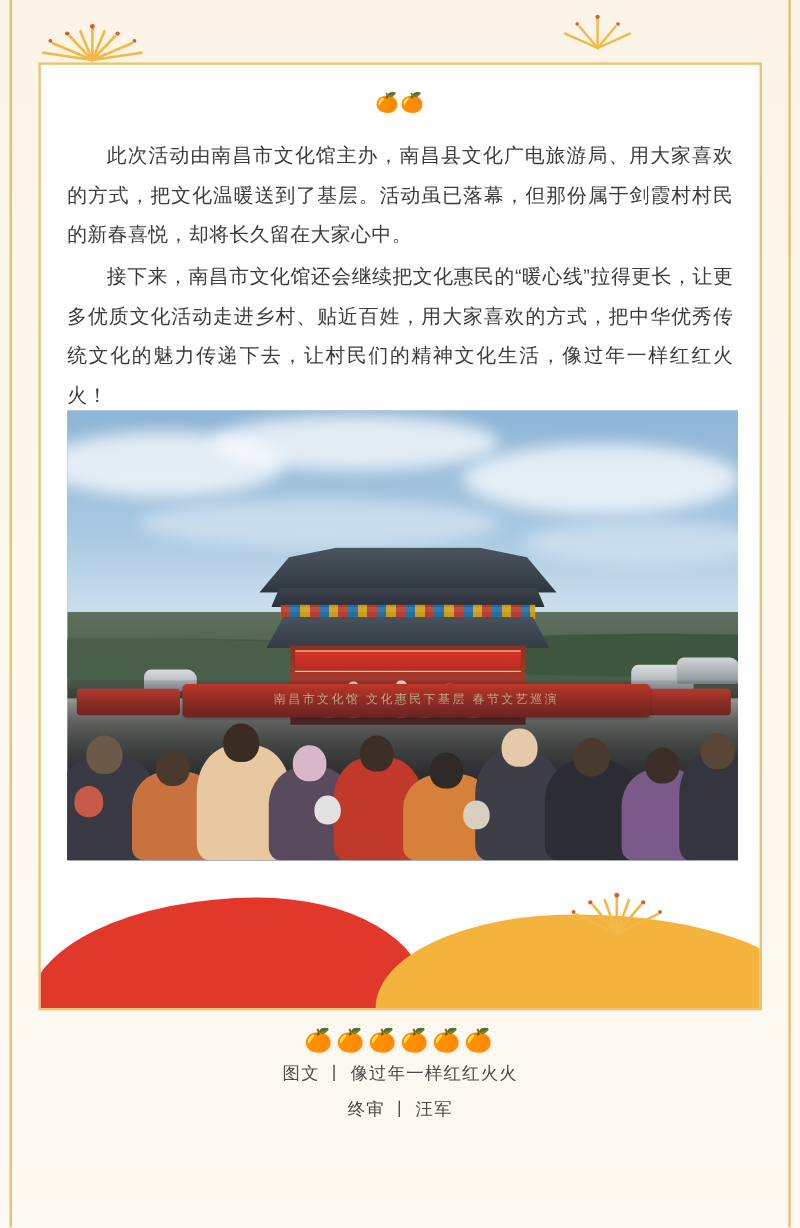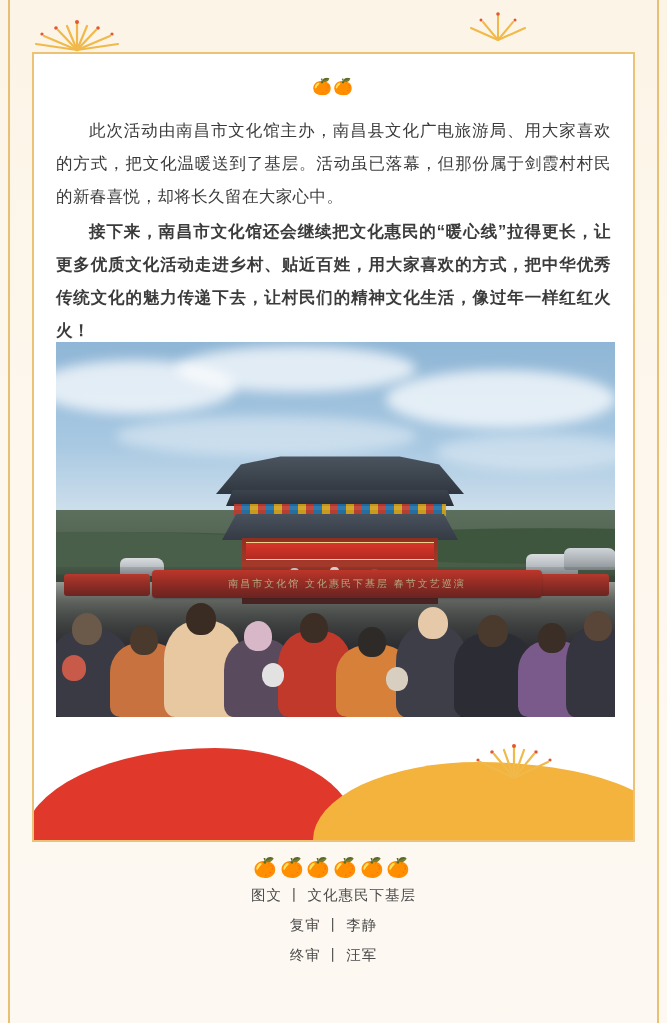--- a/index.html
+++ b/index.html
@@ -70,21 +70,21 @@
     font-size: 16.5px;
     line-height: 33px;
     color: #3b3b3b;
     text-align: justify;
     letter-spacing: 0.4px;
   }
   .body-text p {
     margin: 0 0 0 0;
     text-indent: 2em;
   }
-  .body-text p + p { margin-top: 2px; font-weight: bold; }
+  .body-text p + p { margin-top: 2px; }
 
   
   .photo-wrap {
     position: absolute;
     left: 22px;
     top: 288px;
     width: 559px;
     height: 375px;
     overflow: hidden;
     background: #9bb6cc;
@@ -440,26 +440,21 @@
       </div>
     </div>
   </div>
 
   <div class="footer">
     <div class="orange-row">🍊🍊🍊🍊🍊🍊</div>
 
     <div class="credit">
       <span>图文</span>
       <span>丨</span>
-      <span>文化惠民下基层</span>
-    </div>
-    <div class="credit">
-      <span>复审</span>
-      <span>丨</span>
-      <span>李静</span>
+      <span>像过年一样红红火火</span>
     </div>
     <div class="credit">
       <span>终审</span>
       <span>丨</span>
       <span>汪军</span>
     </div>
   </div>
 
 </div>
 

